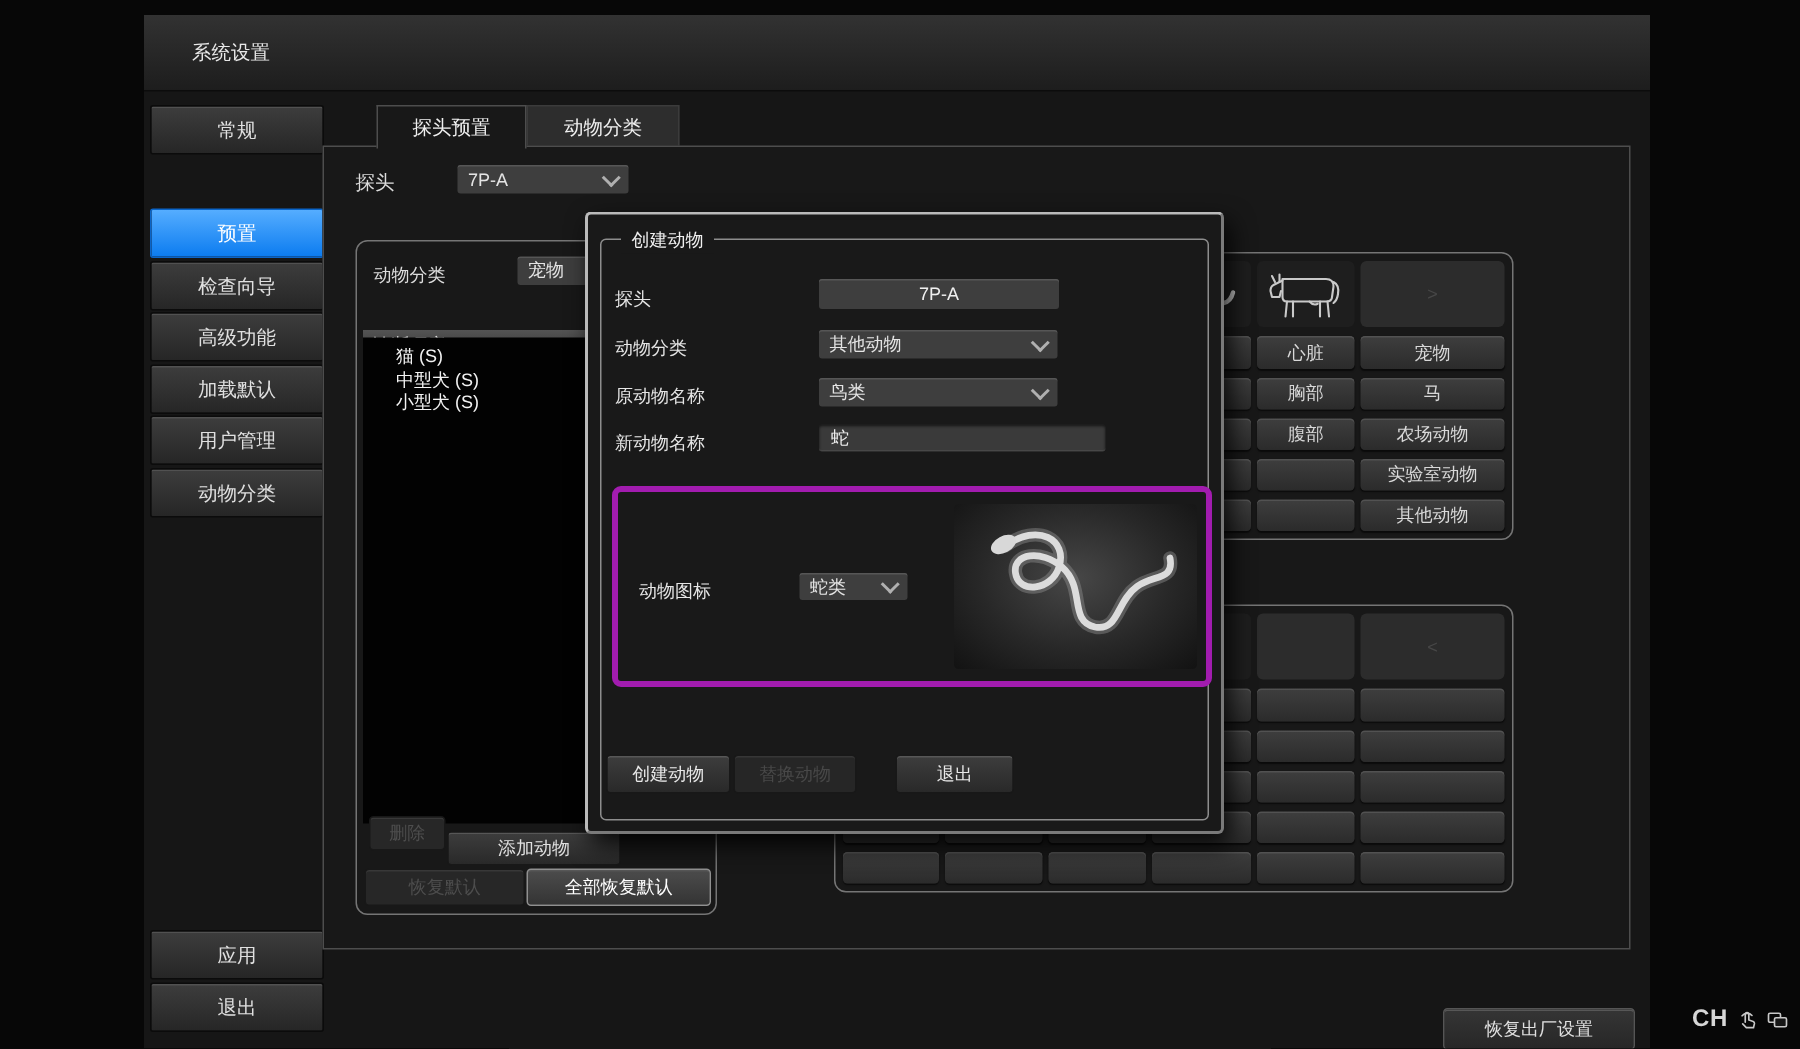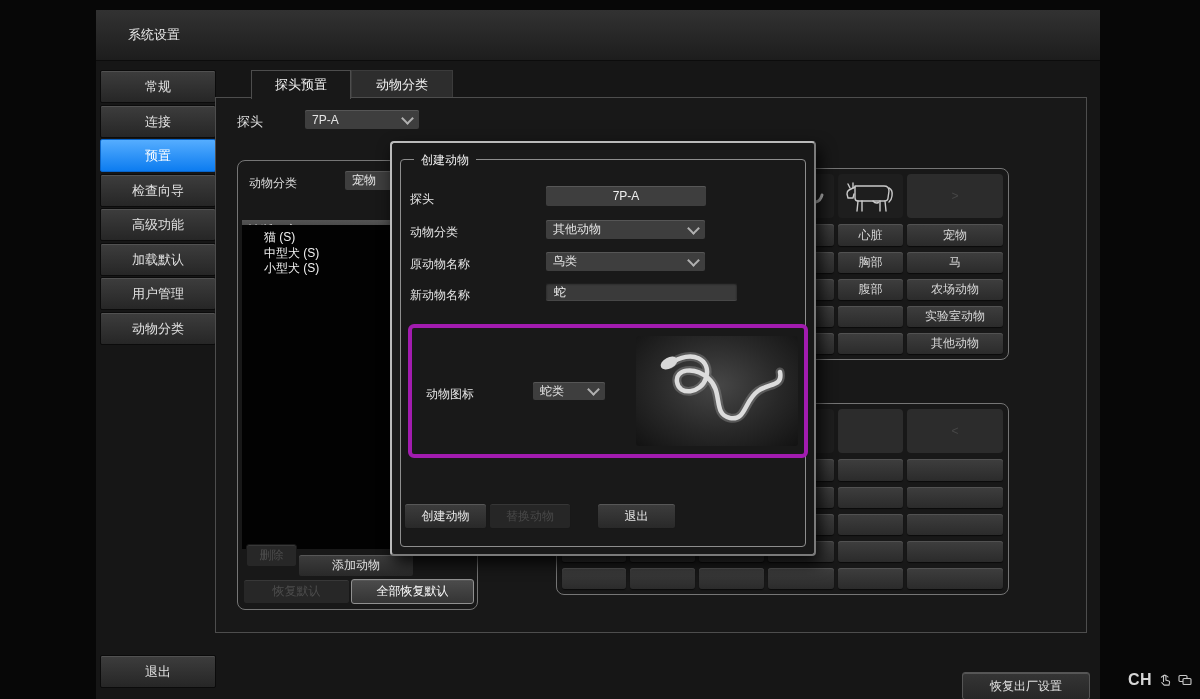--- a/index.html
+++ b/index.html
@@ -91,27 +91,27 @@
 <body>
 
 <div class="screen">
   <div class="window"></div>
 
   <div class="titlebar">
     <span>系统设置</span>
   </div>
 
   <div class="side-btn" style="top:70px">常规</div>
-  <div class="side-btn" style="top:105px">连接</div>
   <div class="side-btn selected" style="top:139px">预置</div>
   <div class="side-btn" style="top:174px">检查向导</div>
   <div class="side-btn" style="top:208px">高级功能</div>
   <div class="side-btn" style="top:243px">加载默认</div>
   <div class="side-btn" style="top:277px">用户管理</div>
   <div class="side-btn" style="top:312px">动物分类</div>
+  <div class="side-btn" style="top:620px">应用</div>
   <div class="side-btn" style="top:655px">退出</div>
 
   <div class="content"></div>
   <div class="tab active">探头预置</div>
   <div class="tab inactive">动物分类</div>
 
   <div class="lbl" style="left:237px; top:113px; font-size:13px">探头</div>
   <div class="dd" style="left:305px; top:110px; width:100px; height:19px">
     <span class="txt">7P-A</span>
     <span class="chev"></span>

